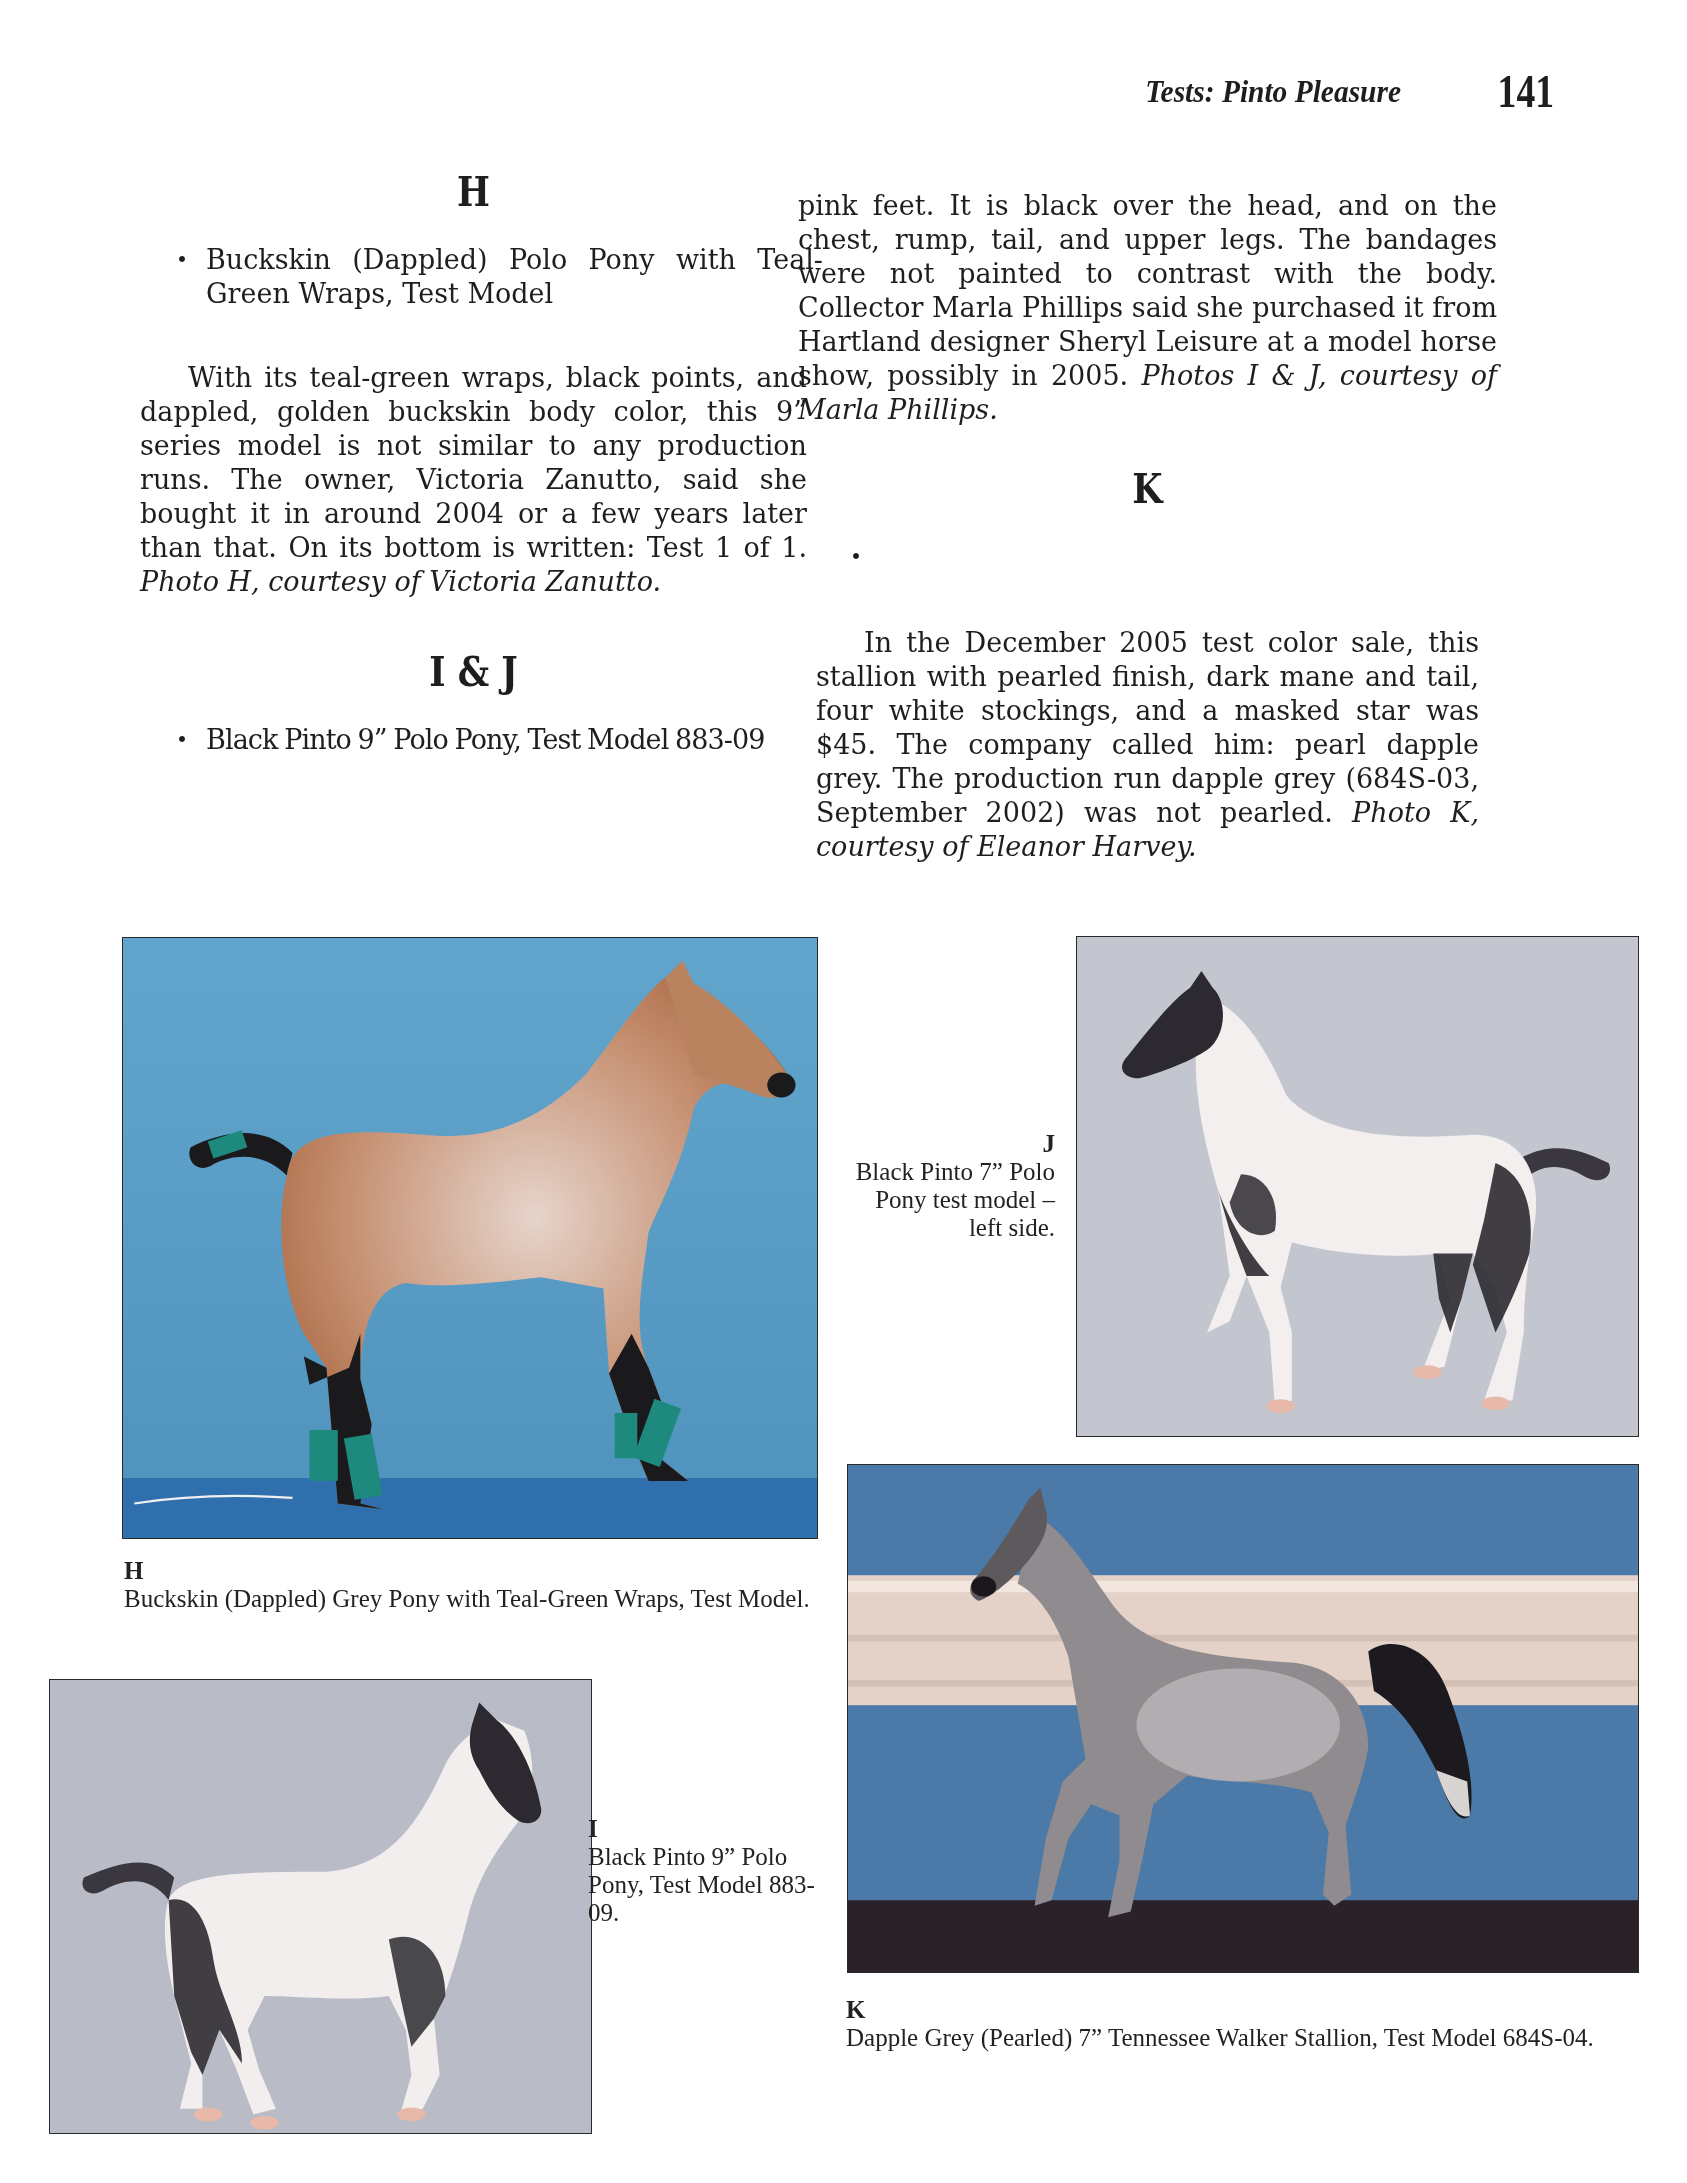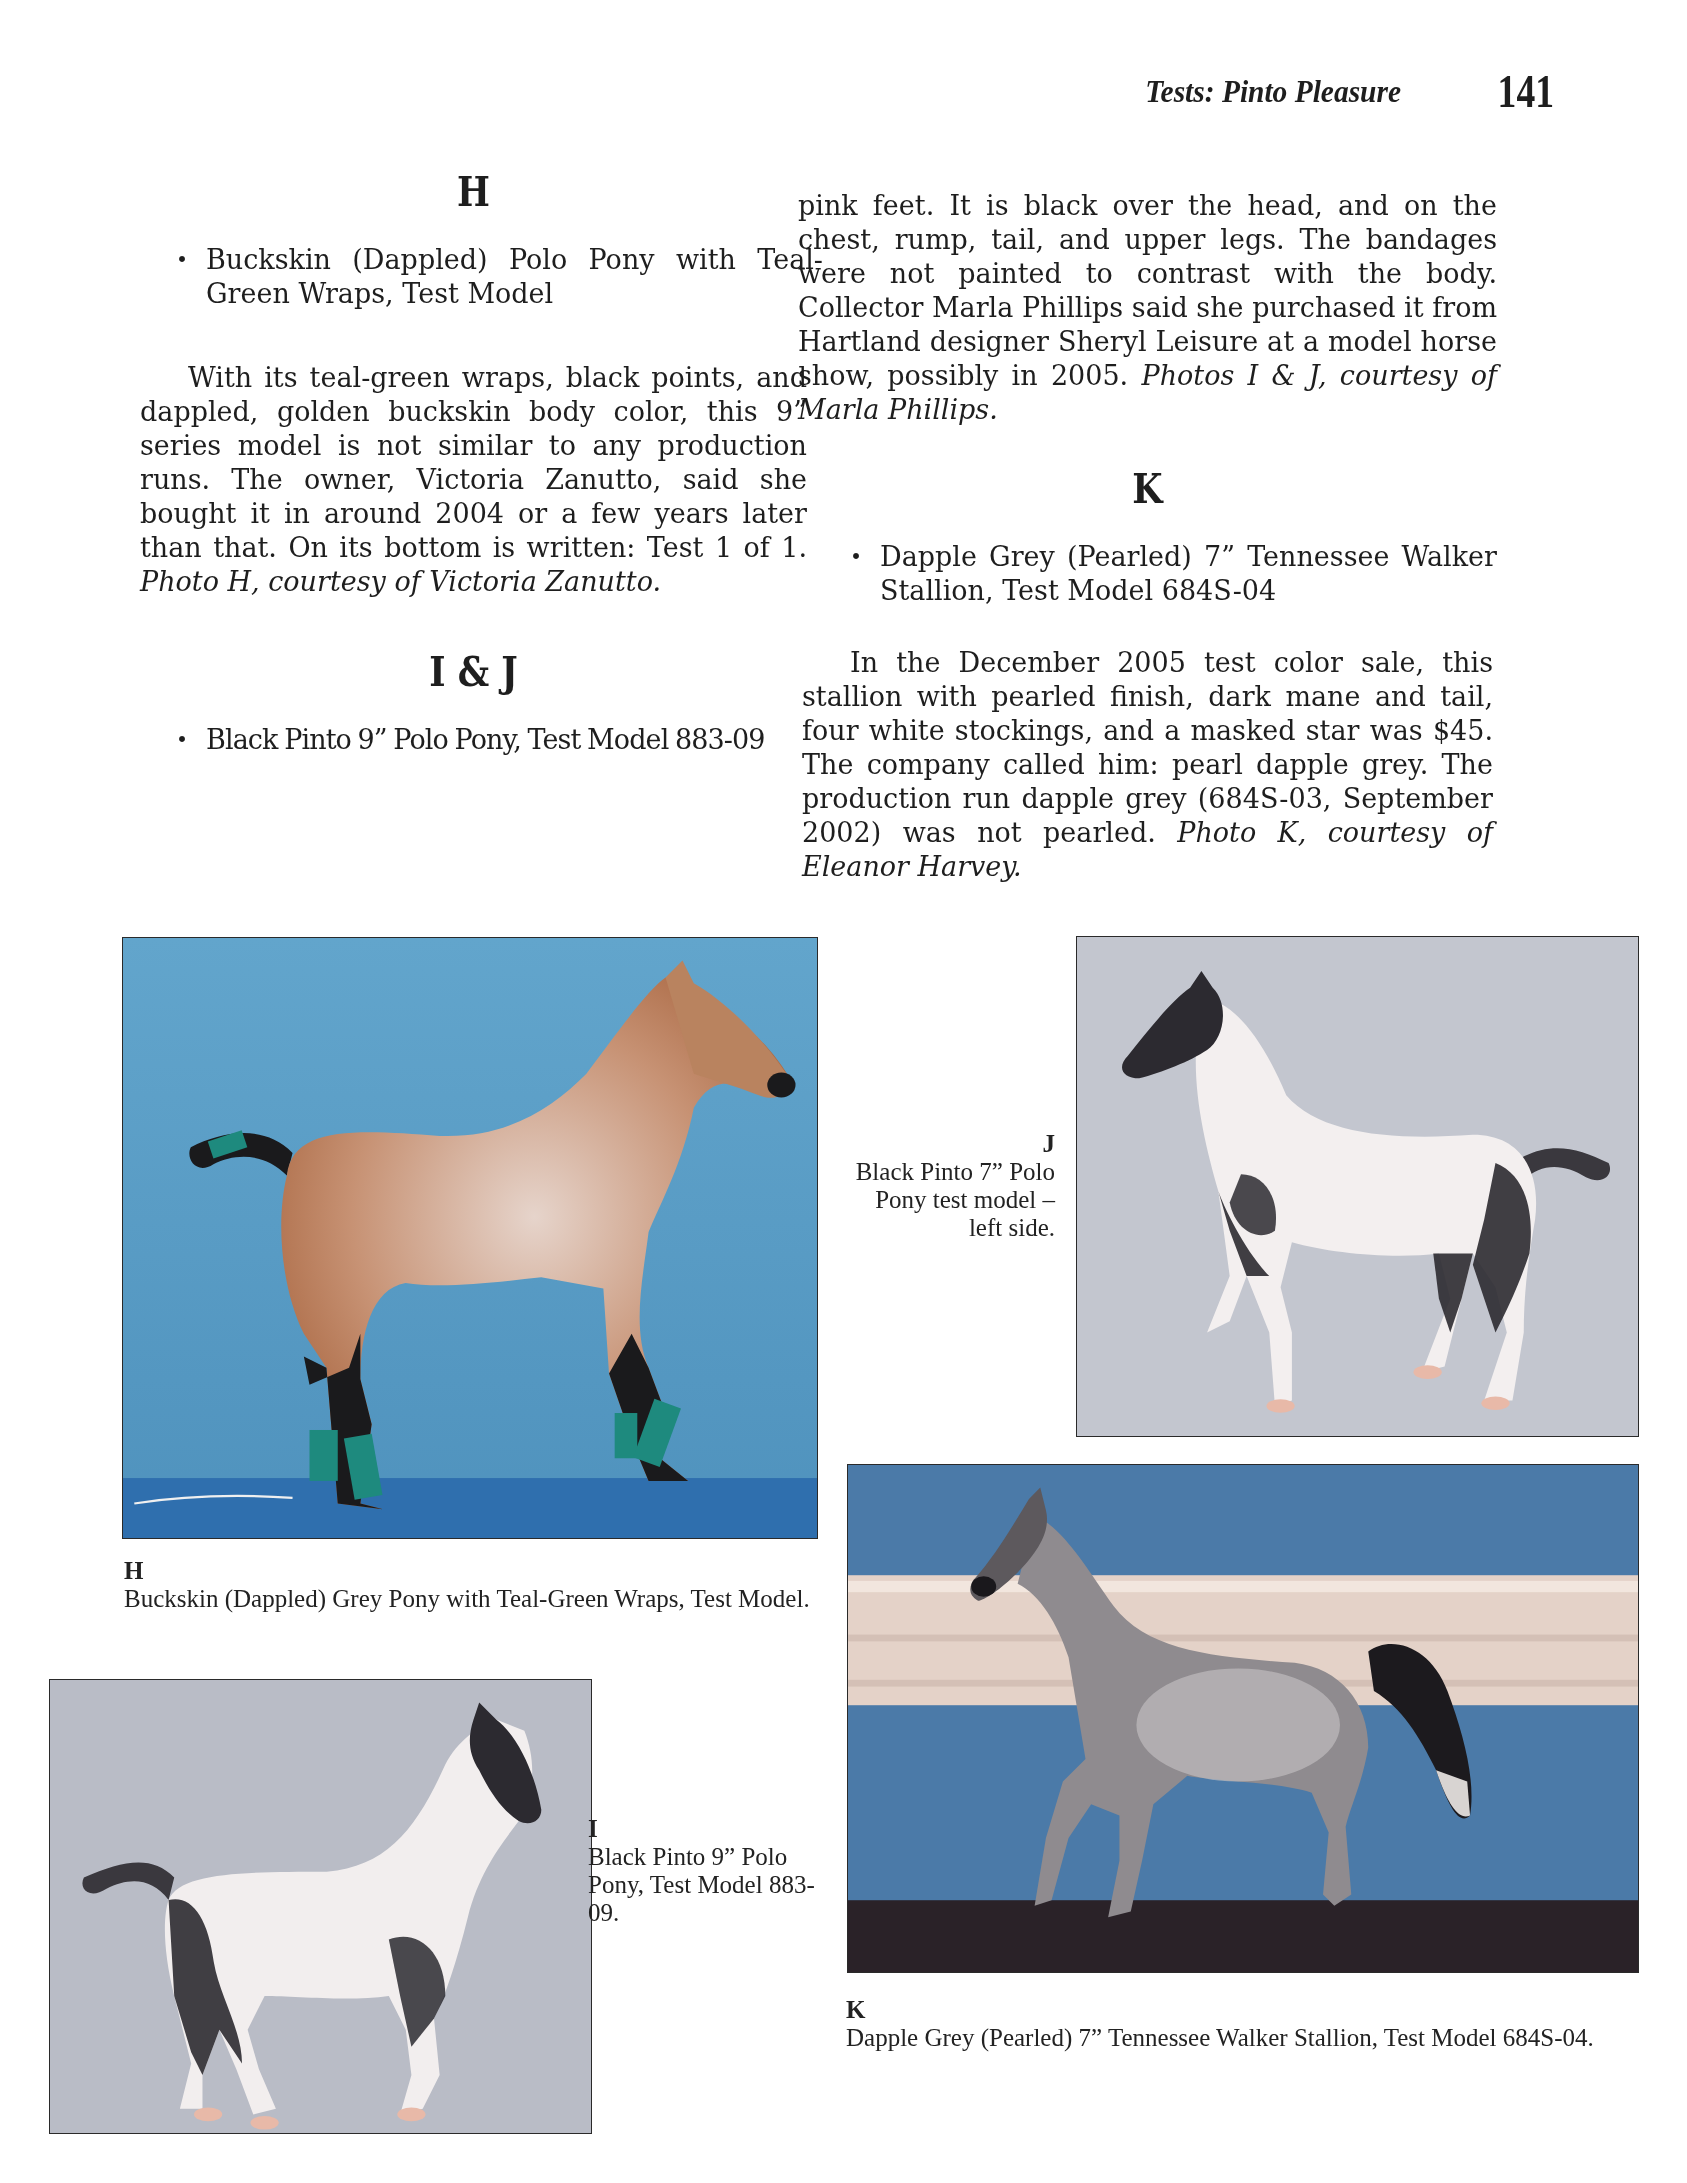--- a/index.html
+++ b/index.html
@@ -57,24 +57,23 @@
   <div style="height:34px"></div>
 </div>
 
 <div class="col col-right">
   <p style="margin:0"><span>pink feet. It is black over the head, and on the chest, rump, tail, and upper legs. The bandages were not painted to contrast with the body. Collector Marla Phillips said she purchased it from Hartland designer Sheryl Leisure at a model horse show, possibly in 2005. </span><span class="ital">Photos I &amp; J, courtesy of Marla Phillips.</span></p>
   <div style="height:40px"></div>
   <div class="section-head">K</div>
   <div style="height:28px"></div>
   <div class="bullet-row">
     <span class="bullet-dot">•</span>
-    <span class="bullet-text">Dapple Grey (Pearled) 7” Tennessee Walker Stallion, Test Model 684S-04</span>
   </div>
   <div style="height:34px"></div>
-  <p class="para" style="margin:4px"><span>In the December 2005 test color sale, this stallion with pearled finish, dark mane and tail, four white stockings, and a masked star was $45. The company called him: pearl dapple grey. The production run dapple grey (684S-03, September 2002) was not pearled. </span><span class="ital">Photo K, courtesy of Eleanor Harvey.</span></p>
+  <p class="para" style="margin:18px"><span>In the December 2005 test color sale, this stallion with pearled finish, dark mane and tail, four white stockings, and a masked star was $45. The company called him: pearl dapple grey. The production run dapple grey (684S-03, September 2002) was not pearled. </span><span class="ital">Photo K, courtesy of Eleanor Harvey.</span></p>
 </div>
 
 <div class="photo" style="left:122px; top:937px; width:696px; height:602px;">
   <svg viewBox="0 0 1228 1061" preserveAspectRatio="none">
     <defs>
       <linearGradient id="hbg" x1="0" y1="0" x2="0" y2="1">
         <stop offset="0" stop-color="#62a5cc"></stop>
           <stop offset="1" stop-color="#4f92bd"></stop>
       </linearGradient>
       <radialGradient id="hbody" cx="0.5" cy="0.45" r="0.6">

